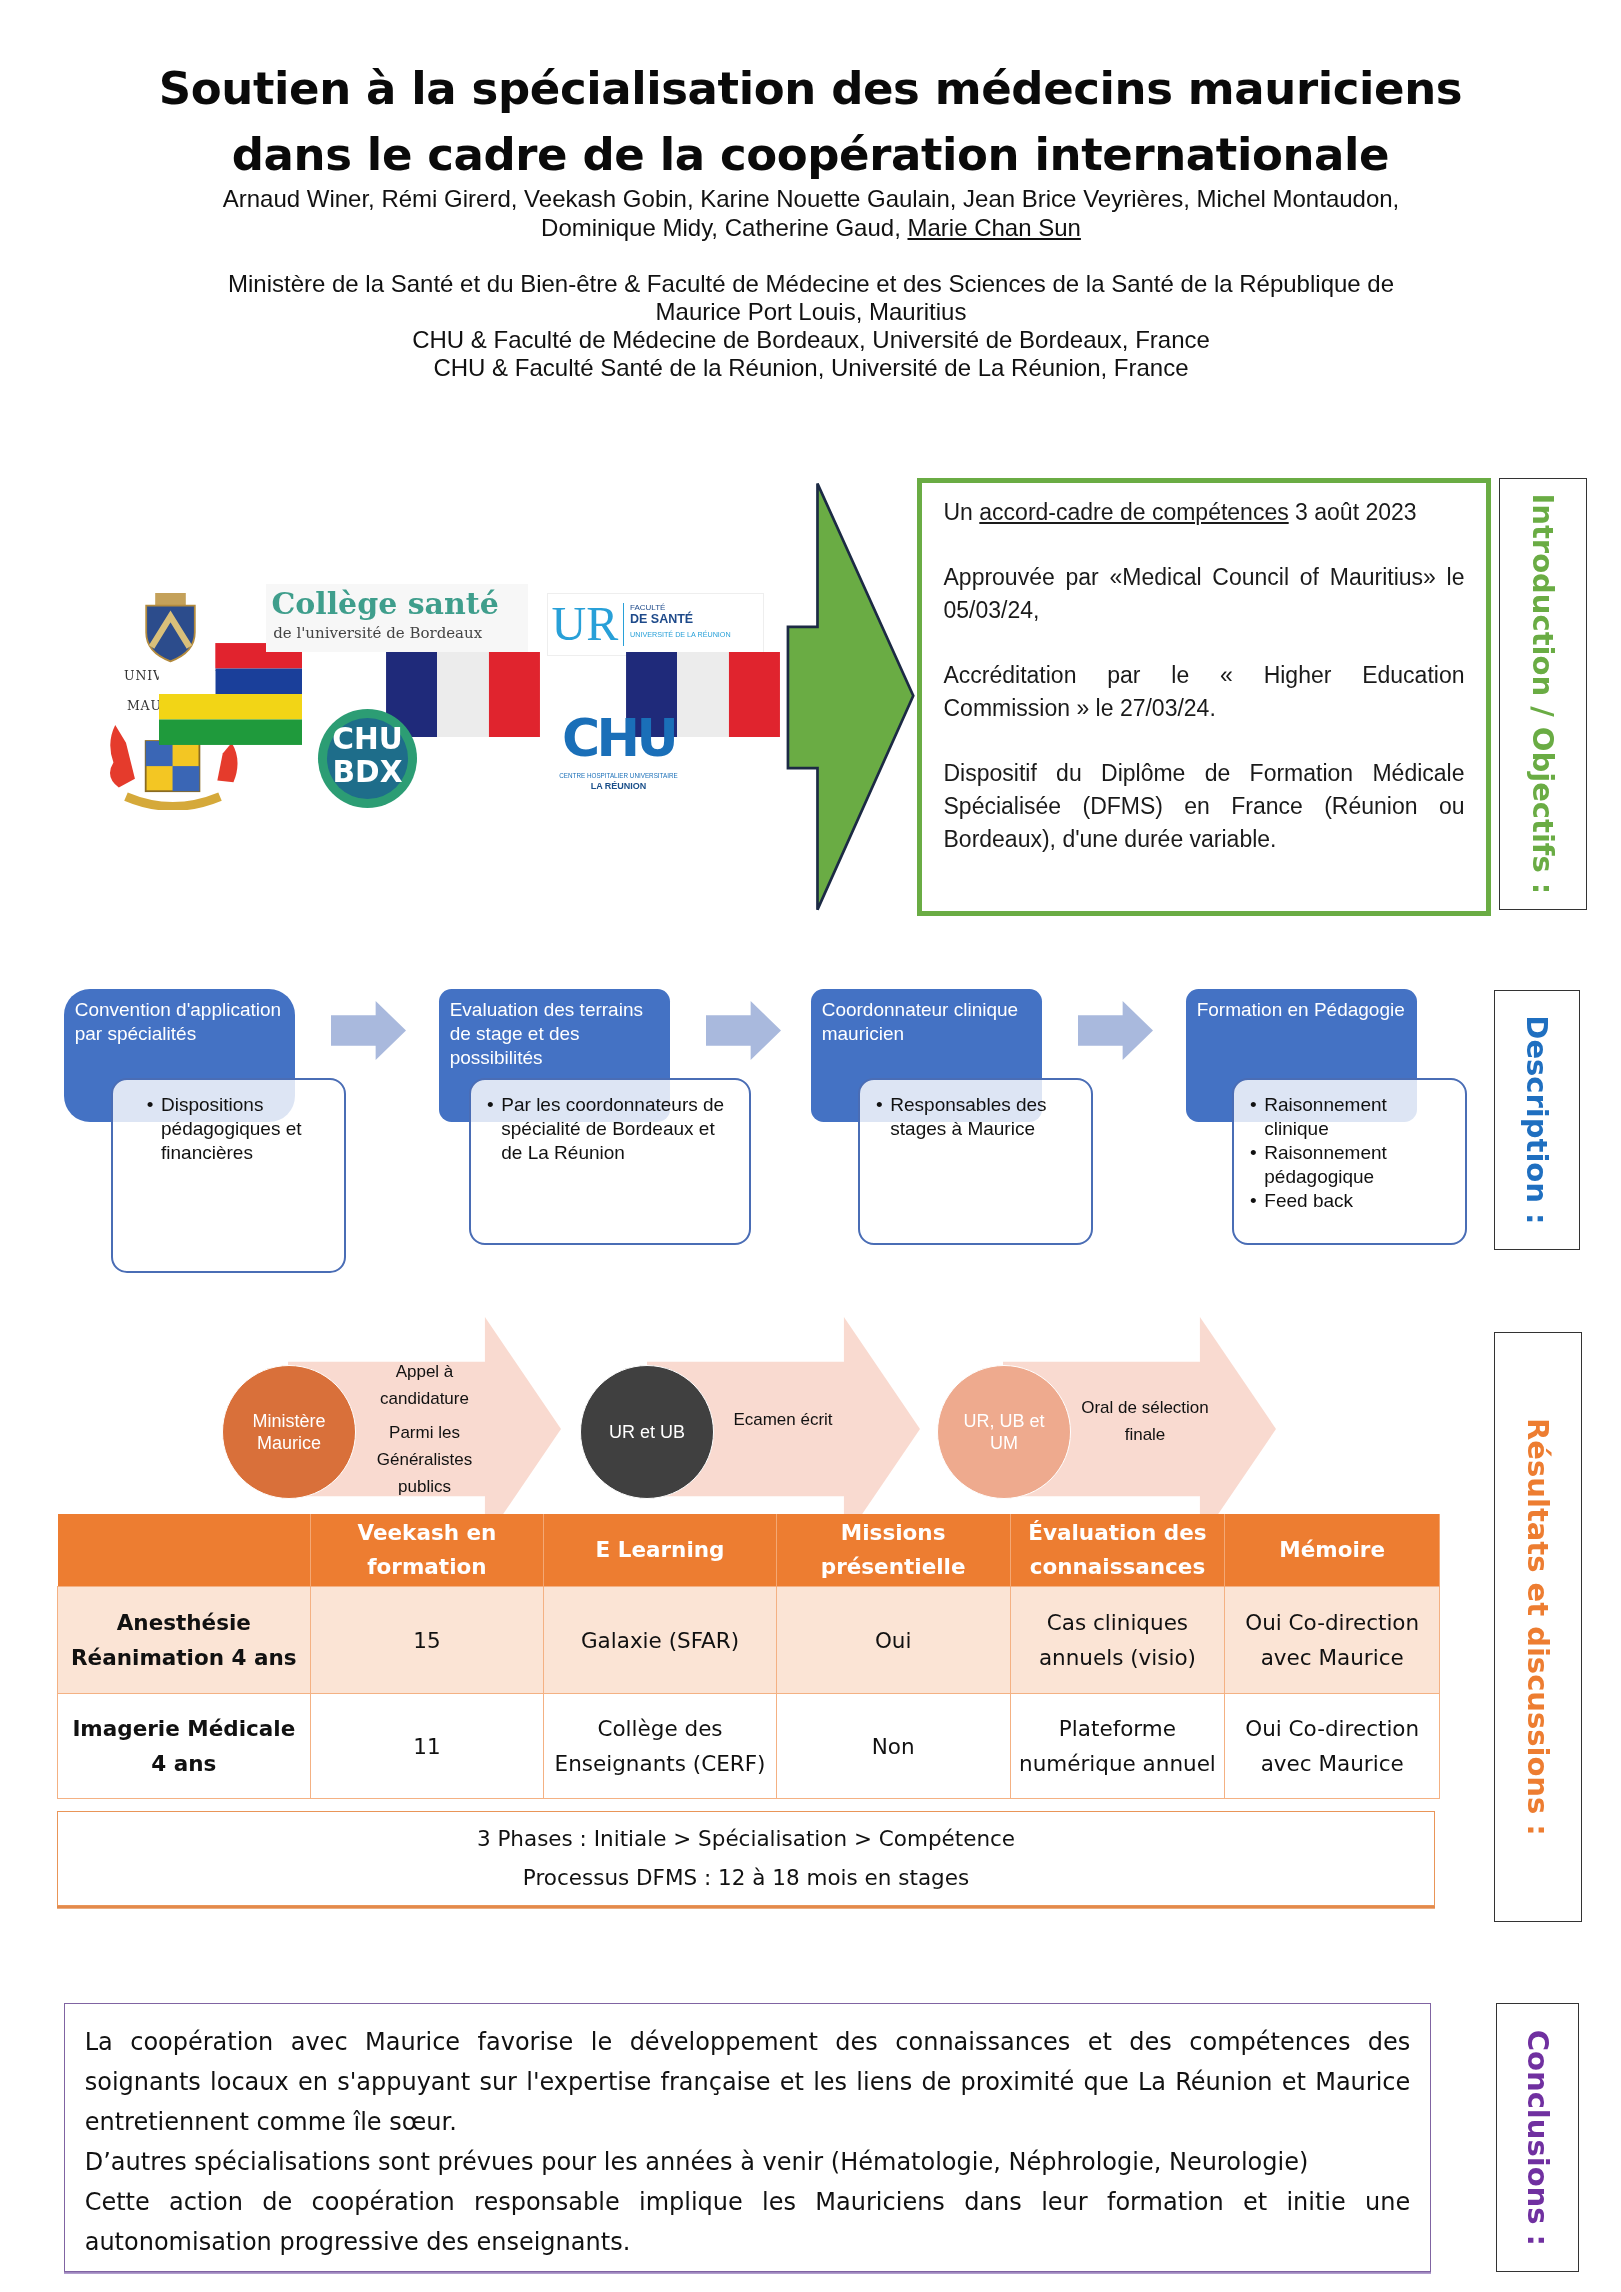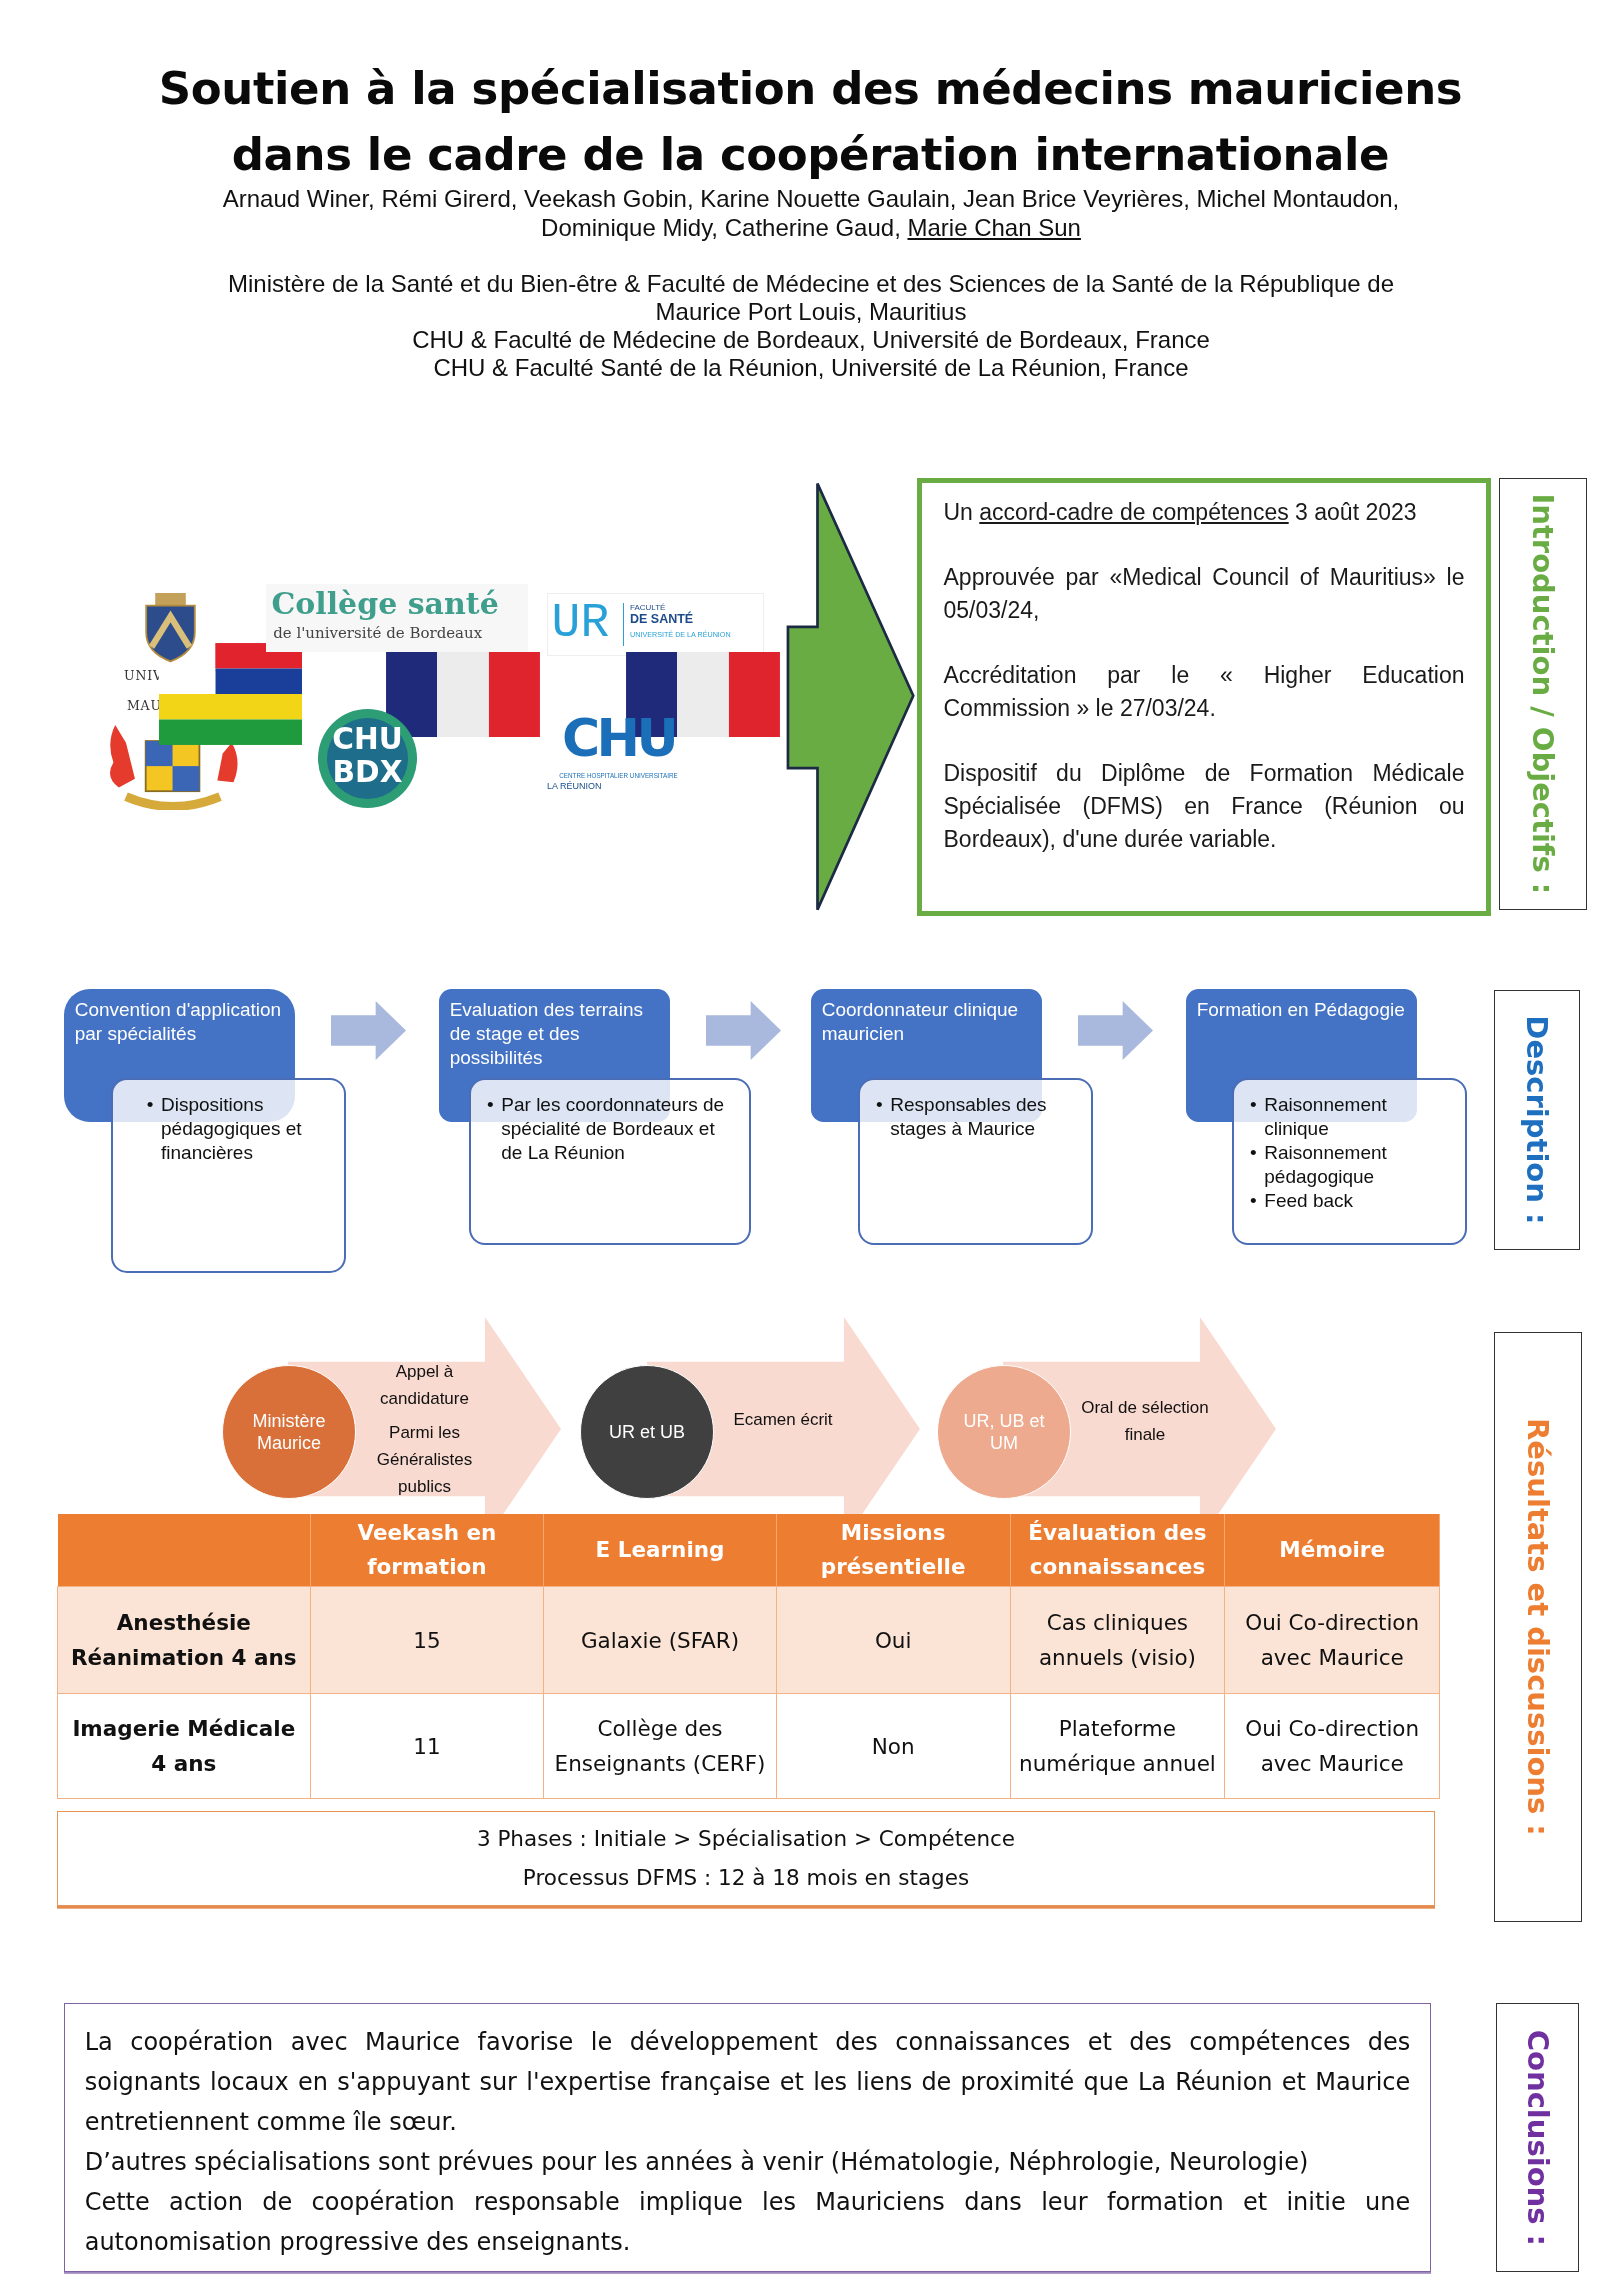--- a/index.html
+++ b/index.html
@@ -99,37 +99,37 @@
 
   <div class="abs" style="left:228px;top:136px;width:99px;height:99px;border-radius:50%;background:#2c9d74;">
     <div style="position:absolute;left:9px;top:9px;width:81px;height:81px;border-radius:50%;background:#1e6d8a;"></div>
     <div style="position:absolute;left:0;width:99px;top:14.3px;text-align:center;color:#fff;font-family:'DejaVu Sans',sans-serif;font-weight:bold;font-size:29.6px;line-height:33px;">
       <div>CHU</div>
       <div>BDX</div>
     </div>
   </div>
 
   <div class="abs" style="left:457px;top:19.7px;width:215px;height:61px;background:#fff;border:0.9px solid #eee;">
-    <div style="position:absolute;left:3.6px;top:0;font-family:Liberation Mono, monospace;font-size:48px;line-height:59px;color:#28a0d8;">UR</div>
+    <div style="position:absolute;left:3.6px;top:0;font-family:Liberation Serif, serif;font-size:48px;line-height:59px;color:#28a0d8;">UR</div>
     <div style="position:absolute;left:75px;top:9px;width:0.9px;height:43px;background:#28a0d8;"></div>
     <div style="position:absolute;left:82px;top:9px;font-size:8px;line-height:9.9px;color:#1e4a8a;">FACULTÉ</div>
     <div style="position:absolute;left:82px;top:18px;font-weight:bold;font-size:12.5px;line-height:15px;color:#1e4a8a;">DE SANTÉ</div>
     <div style="position:absolute;left:82px;top:36px;font-size:7.2px;line-height:9px;color:#28a0d8;">UNIVERSITÉ DE LA RÉUNION</div>
   </div>
 
   <svg class="abs" style="left:536px;top:79px;" width="154" height="85" viewBox="0 0 172 95">
     <rect x="0" y="0" width="57" height="95" fill="#1f2a7a"></rect>
     <rect x="57" y="0" width="58" height="95" fill="#ececec"></rect>
     <rect x="115" y="0" width="57" height="95" fill="#e0242e"></rect>
   </svg>
 
   <div class="abs" style="left:457px;top:134px;width:143px;height:99px;">
     <div style="position:absolute;left:0;width:143px;top:0;text-align:center;font-family:'DejaVu Sans',sans-serif;font-weight:bold;font-size:52px;line-height:63px;color:#1a6fb8;letter-spacing:-3.6px;">CHU</div>
     <div style="position:absolute;left:0;width:143px;top:64px;text-align:center;font-size:6.3px;line-height:9px;color:#1a6fb8;">CENTRE HOSPITALIER UNIVERSITAIRE</div>
-    <div style="position:absolute;left:0;width:143px;top:74px;text-align:left;font-weight:normal;font-size:9px;line-height:10.7px;color:#1a4f8a;">LA RÉUNION</div>
+    <div style="position:absolute;left:0;width:143px;top:74px;text-align:center;font-weight:bold;font-size:9px;line-height:10.7px;color:#1a4f8a;">LA RÉUNION</div>
   </div>
 </div>
 
 <svg class="abs" style="left:786px;top:480px;" width="131" height="435" viewBox="0 0 146 486">
   <path d="M2 164 H35 V4 L142 241 L35 480 V322 H2 Z" fill="#6aac44" stroke="#1c2a44" stroke-width="3"></path>
 </svg>
 <div id="intro-box" class="abs">
   <div class="inner">
     <p><span>Un </span><u>accord-cadre de compétences</u><span> 3 août 2023</span></p>
     <div class="gap"></div>

